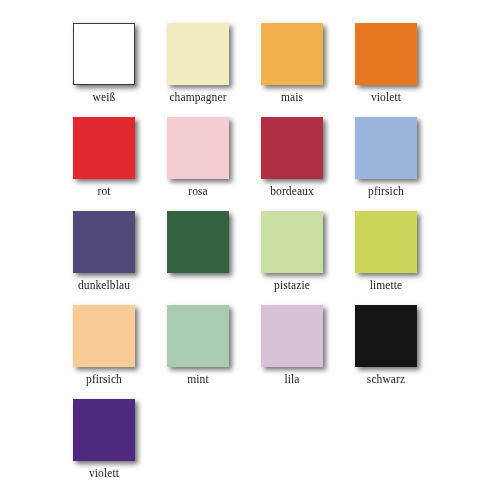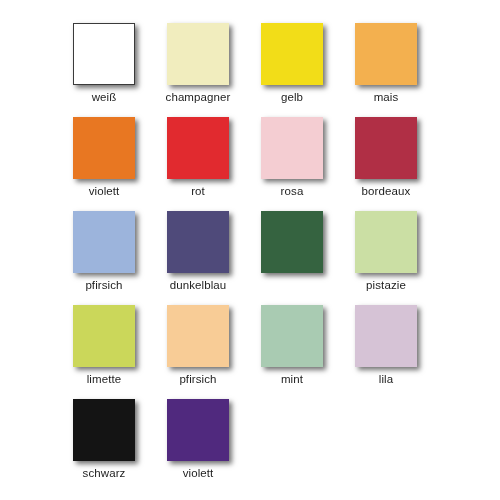--- a/index.html
+++ b/index.html
@@ -27,20 +27,21 @@
     display: grid;
     grid-template-columns: repeat(4, 94px);
     grid-auto-rows: 94px;
     column-gap: 0px;
     row-gap: 0px;
   }
   .swatch-cell {
     position: relative;
     width: 94px;
     height: 94px;
+    font-family: Liberation Serif, serif;
   }
   .chip {
     position: absolute;
     left: 0;
     top: 0;
     width: 62px;
     height: 62px;
     box-shadow: 3px 3px 5px rgba(0, 0, 0, 0.55);
   }
   .chip.bordered {
@@ -66,24 +67,20 @@
 
 <div id="page">
   <div class="swatch-grid">
       <div class="swatch-cell">
         <div class="chip bordered" style="background: rgb(255, 255, 255);"></div>
         <div class="chip-label">weiß</div>
       </div>
       <div class="swatch-cell">
         <div class="chip" style="background: rgb(241, 237, 190);"></div>
         <div class="chip-label">champagner</div>
-      </div>
-      <div class="swatch-cell">
-        <div class="chip" style="background: rgb(242, 221, 24);"></div>
-        <div class="chip-label">gelb</div>
       </div>
       <div class="swatch-cell">
         <div class="chip" style="background: rgb(243, 176, 79);"></div>
         <div class="chip-label">mais</div>
       </div>
       <div class="swatch-cell">
         <div class="chip" style="background: rgb(232, 119, 34);"></div>
         <div class="chip-label">violett</div>
       </div>
       <div class="swatch-cell">

